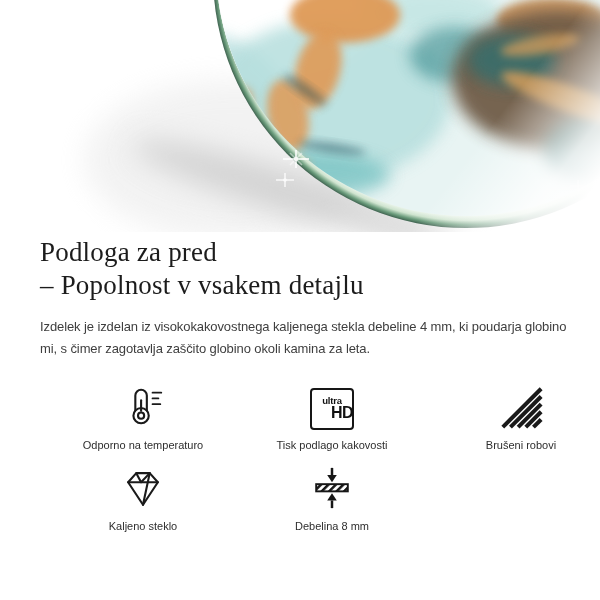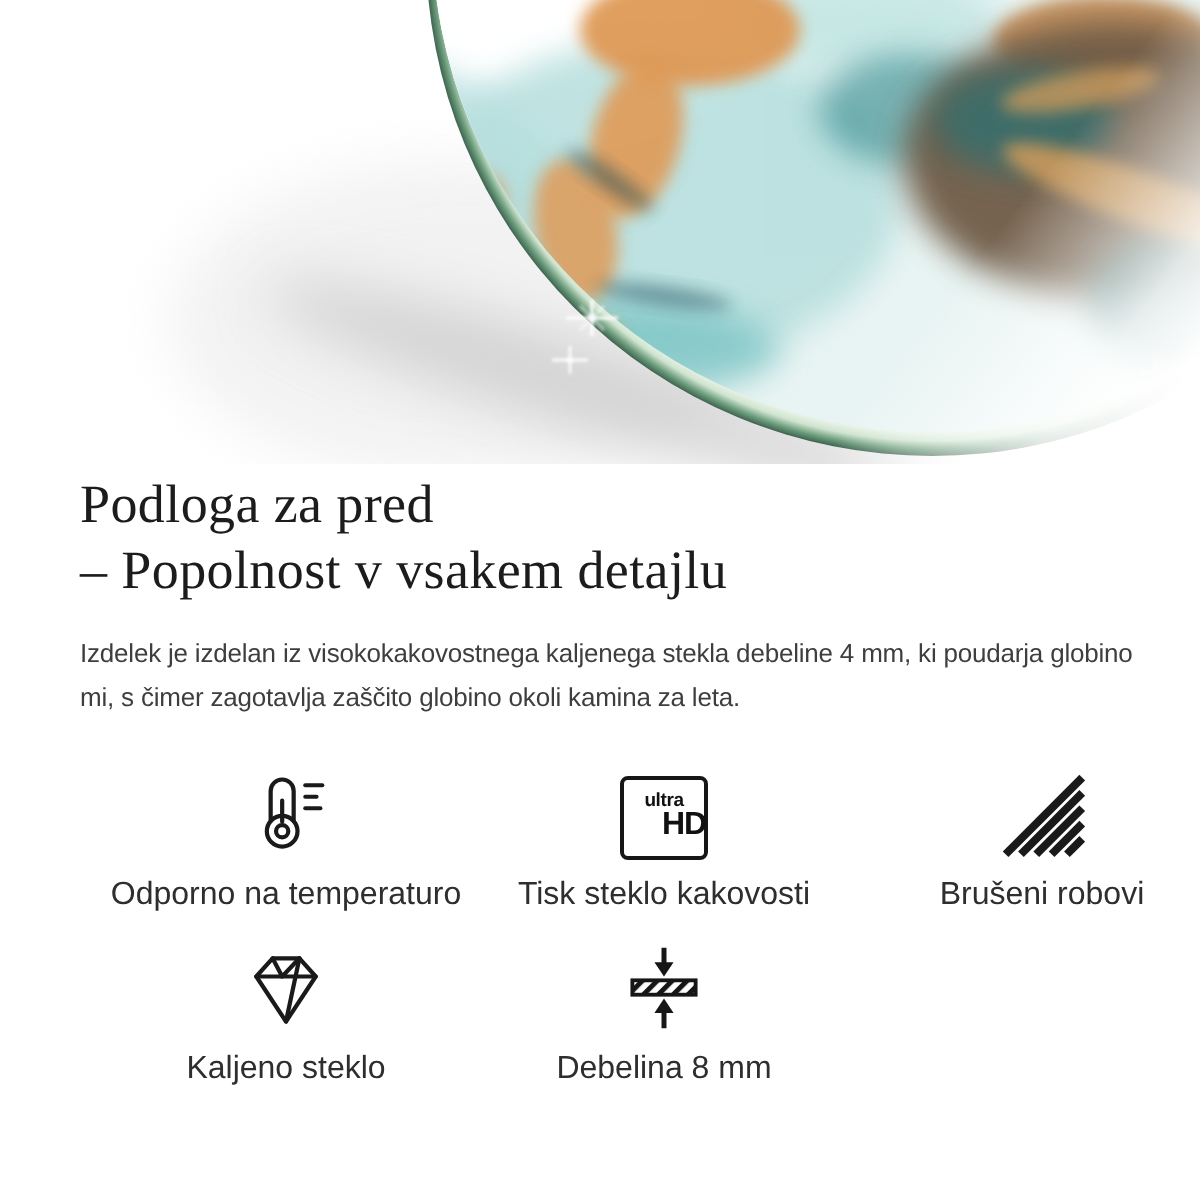--- a/index.html
+++ b/index.html
@@ -18,21 +18,21 @@
   }
   .title span { display:block; white-space:nowrap; }
   .desc { margin:14px 0 0 0; font-size:13px; line-height:22px; color:#3e3e3e; letter-spacing:-0.1px; }
   .desc span { display:block; white-space:nowrap; }
   .features {
     margin:24px 0 0 28px;
     display:grid; grid-template-columns:150px 228px 150px; row-gap:14px;
   }
   .feature { display:flex; flex-direction:column; align-items:center; }
   .icon-box { height:46px; display:flex; align-items:flex-end; justify-content:center; }
-  .feature-label { margin-top:9px; font-size:16px; color:#2e2e2e; white-space:nowrap; }
+  .feature-label { margin-top:9px; font-size:11px; color:#2e2e2e; white-space:nowrap; }
   .icon-stroke { stroke:#1a1a1a; fill:none; stroke-width:2.2; stroke-linecap:round; stroke-linejoin:round; }
   .uhd {
     width:40px; height:38px; border:2.4px solid #161616; border-radius:4px;
     display:flex; flex-direction:column; align-items:center; justify-content:center;
     color:#111; background:#fff;
   }
   .uhd .t { font-size:9.5px; font-weight:700; line-height:1; letter-spacing:-0.2px; }
   .uhd .m { font-size:16px; font-weight:800; line-height:1.05; letter-spacing:-0.5px;margin-left:20px; }
 </style>
 </head>
@@ -159,21 +159,21 @@
       <div class="feature-label">Odporno na temperaturo</div>
     </div>
 
     <div class="feature">
       <div class="icon-box">
         <div class="uhd">
           <div class="t">ultra</div>
           <div class="m">HD</div>
         </div>
       </div>
-      <div class="feature-label">Tisk steklo kakovosti</div>
+      <div class="feature-label">Tisk podlago kakovosti</div>
     </div>
 
 
     <div class="feature">
       <div class="icon-box">
         <svg width="46" height="46" viewBox="0 0 48 48">
           <g stroke="#1a1a1a" stroke-width="4.2" stroke-linecap="butt">
             <line x1="5" y1="45" x2="45" y2="5"></line>
             <line x1="13" y1="45" x2="45" y2="13"></line>
             <line x1="21" y1="45" x2="45" y2="21"></line>

